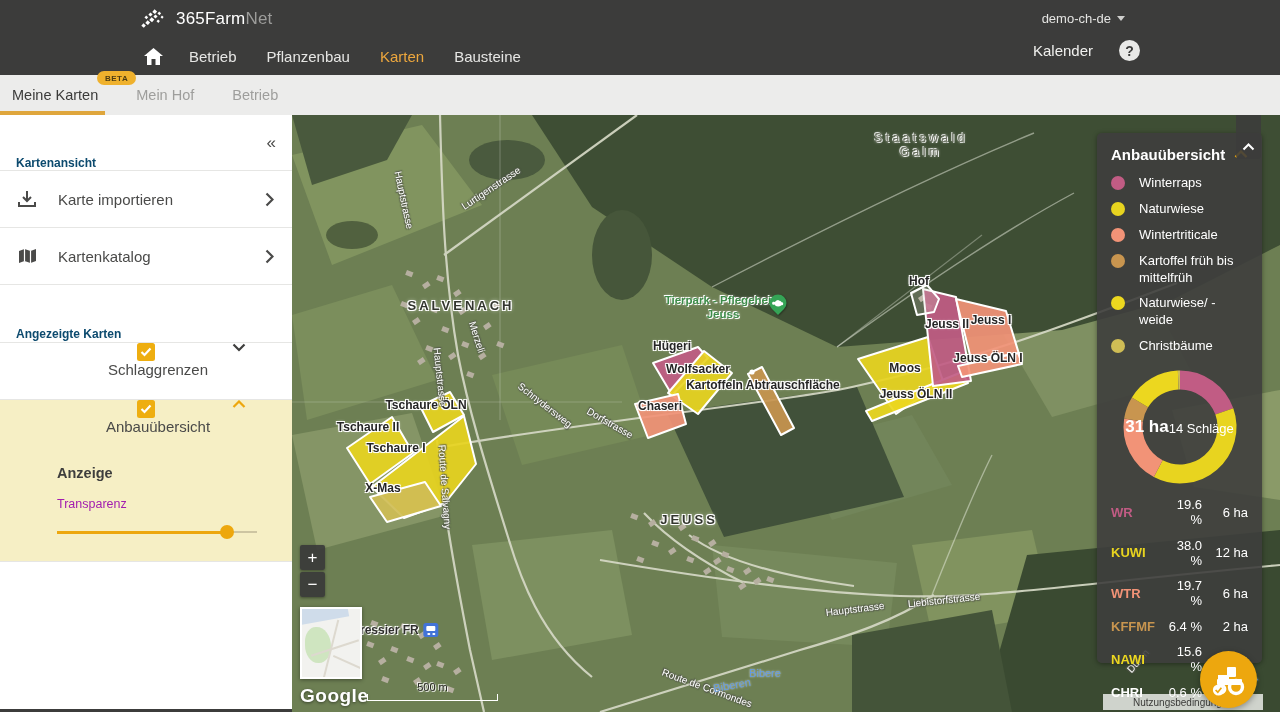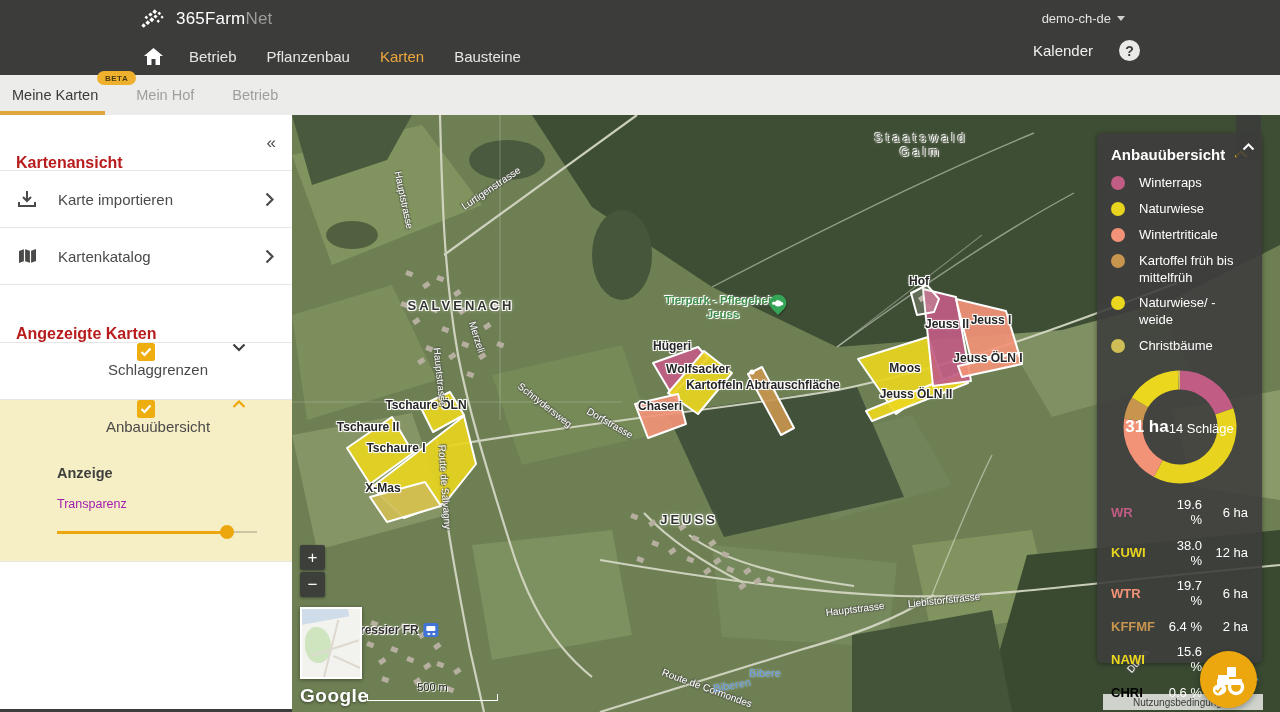--- a/index.html
+++ b/index.html
@@ -27,21 +27,21 @@
   .tab { font-size:14.5px; color:#9e9e9c; cursor:pointer; position:relative; }
   .tab.active { color:#3b3b3a; }
   .beta-badge { position:absolute; top:-16px; left:85px; background:#efb12d; color:#4d3c12; font-size:8px; font-weight:bold; letter-spacing:.5px; padding:2.5px 8px; border-radius:8px; }
   .tab-underline { position:absolute; left:0; bottom:0; width:105px; height:4px; background:#dfa63c; }
 
   
   .content { display:flex; height:594px; }
   .sidebar { width:292px; background:#fff; position:relative; z-index:3; }
   .side-row { display:flex; align-items:center; padding:0 16px; border-bottom:1px solid #e6e6e4; position:relative; }
   .side-title-row { height:56px; }
-  .side-title { font-size:16px; font-weight:bold; color:#b91c1c;margin-top:41px; }
+  .side-title { font-size:12px; font-weight:bold; color:#0c4a6e;margin-top:41px; }
   .collapse-glyph { position:absolute; right:18px; font-size:17px; color:#4a4a49; cursor:pointer; letter-spacing:-2px; }
   .action-row { height:57px; cursor:pointer; }
   .action-icon { width:22px; display:flex; justify-content:center; margin-right:20px; }
   .action-label { font-size:15px; color:#4a4a49; }
   .row-chevron { position:absolute; right:18px; display:flex; }
   .heading-row { height:58px; }
   .layer-row { height:57px; border-bottom:1px solid #e6e6e4;flex-direction:column; }
   .checkbox { width:18px; height:18px; background:#eeae10; border-radius:2.5px; display:flex; align-items:center; justify-content:center; cursor:pointer; flex:none; }
   .layer-label { font-size:15px; color:#4a4a49; margin-left:24px; }
   .layer-chevron { position:absolute; right:46px; display:flex; cursor:pointer; }
@@ -496,21 +496,21 @@
             <span class="t-code" style="color: rgb(200, 149, 79);">KFFMF</span>
             <span class="t-pct">6.4 %</span>
             <span class="t-ha">2 ha</span>
           </div>
           <div class="crop-row">
             <span class="t-code" style="color: rgb(236, 215, 31);">NAWI</span>
             <span class="t-pct">15.6 %</span>
             <span class="t-ha">5 ha</span>
           </div>
           <div class="crop-row">
-            <span class="t-code" style="color: #000000;">CHRI</span>
+            <span class="t-code" style="color: #ffffff;">CHRI</span>
             <span class="t-pct">0.6 %</span>
             <span class="t-ha">0 ha</span>
           </div>
         </div>
       <div class="show-less">Weniger anzeigen</div>
     </div>
 
     <div class="panel-collapse-tab">
       <svg width="13" height="8" viewBox="0 0 13 8">
           <path d="M1.5 6.5 L6.5 1.5 L11.5 6.5" stroke="#fff" stroke-width="2" fill="none"></path>

